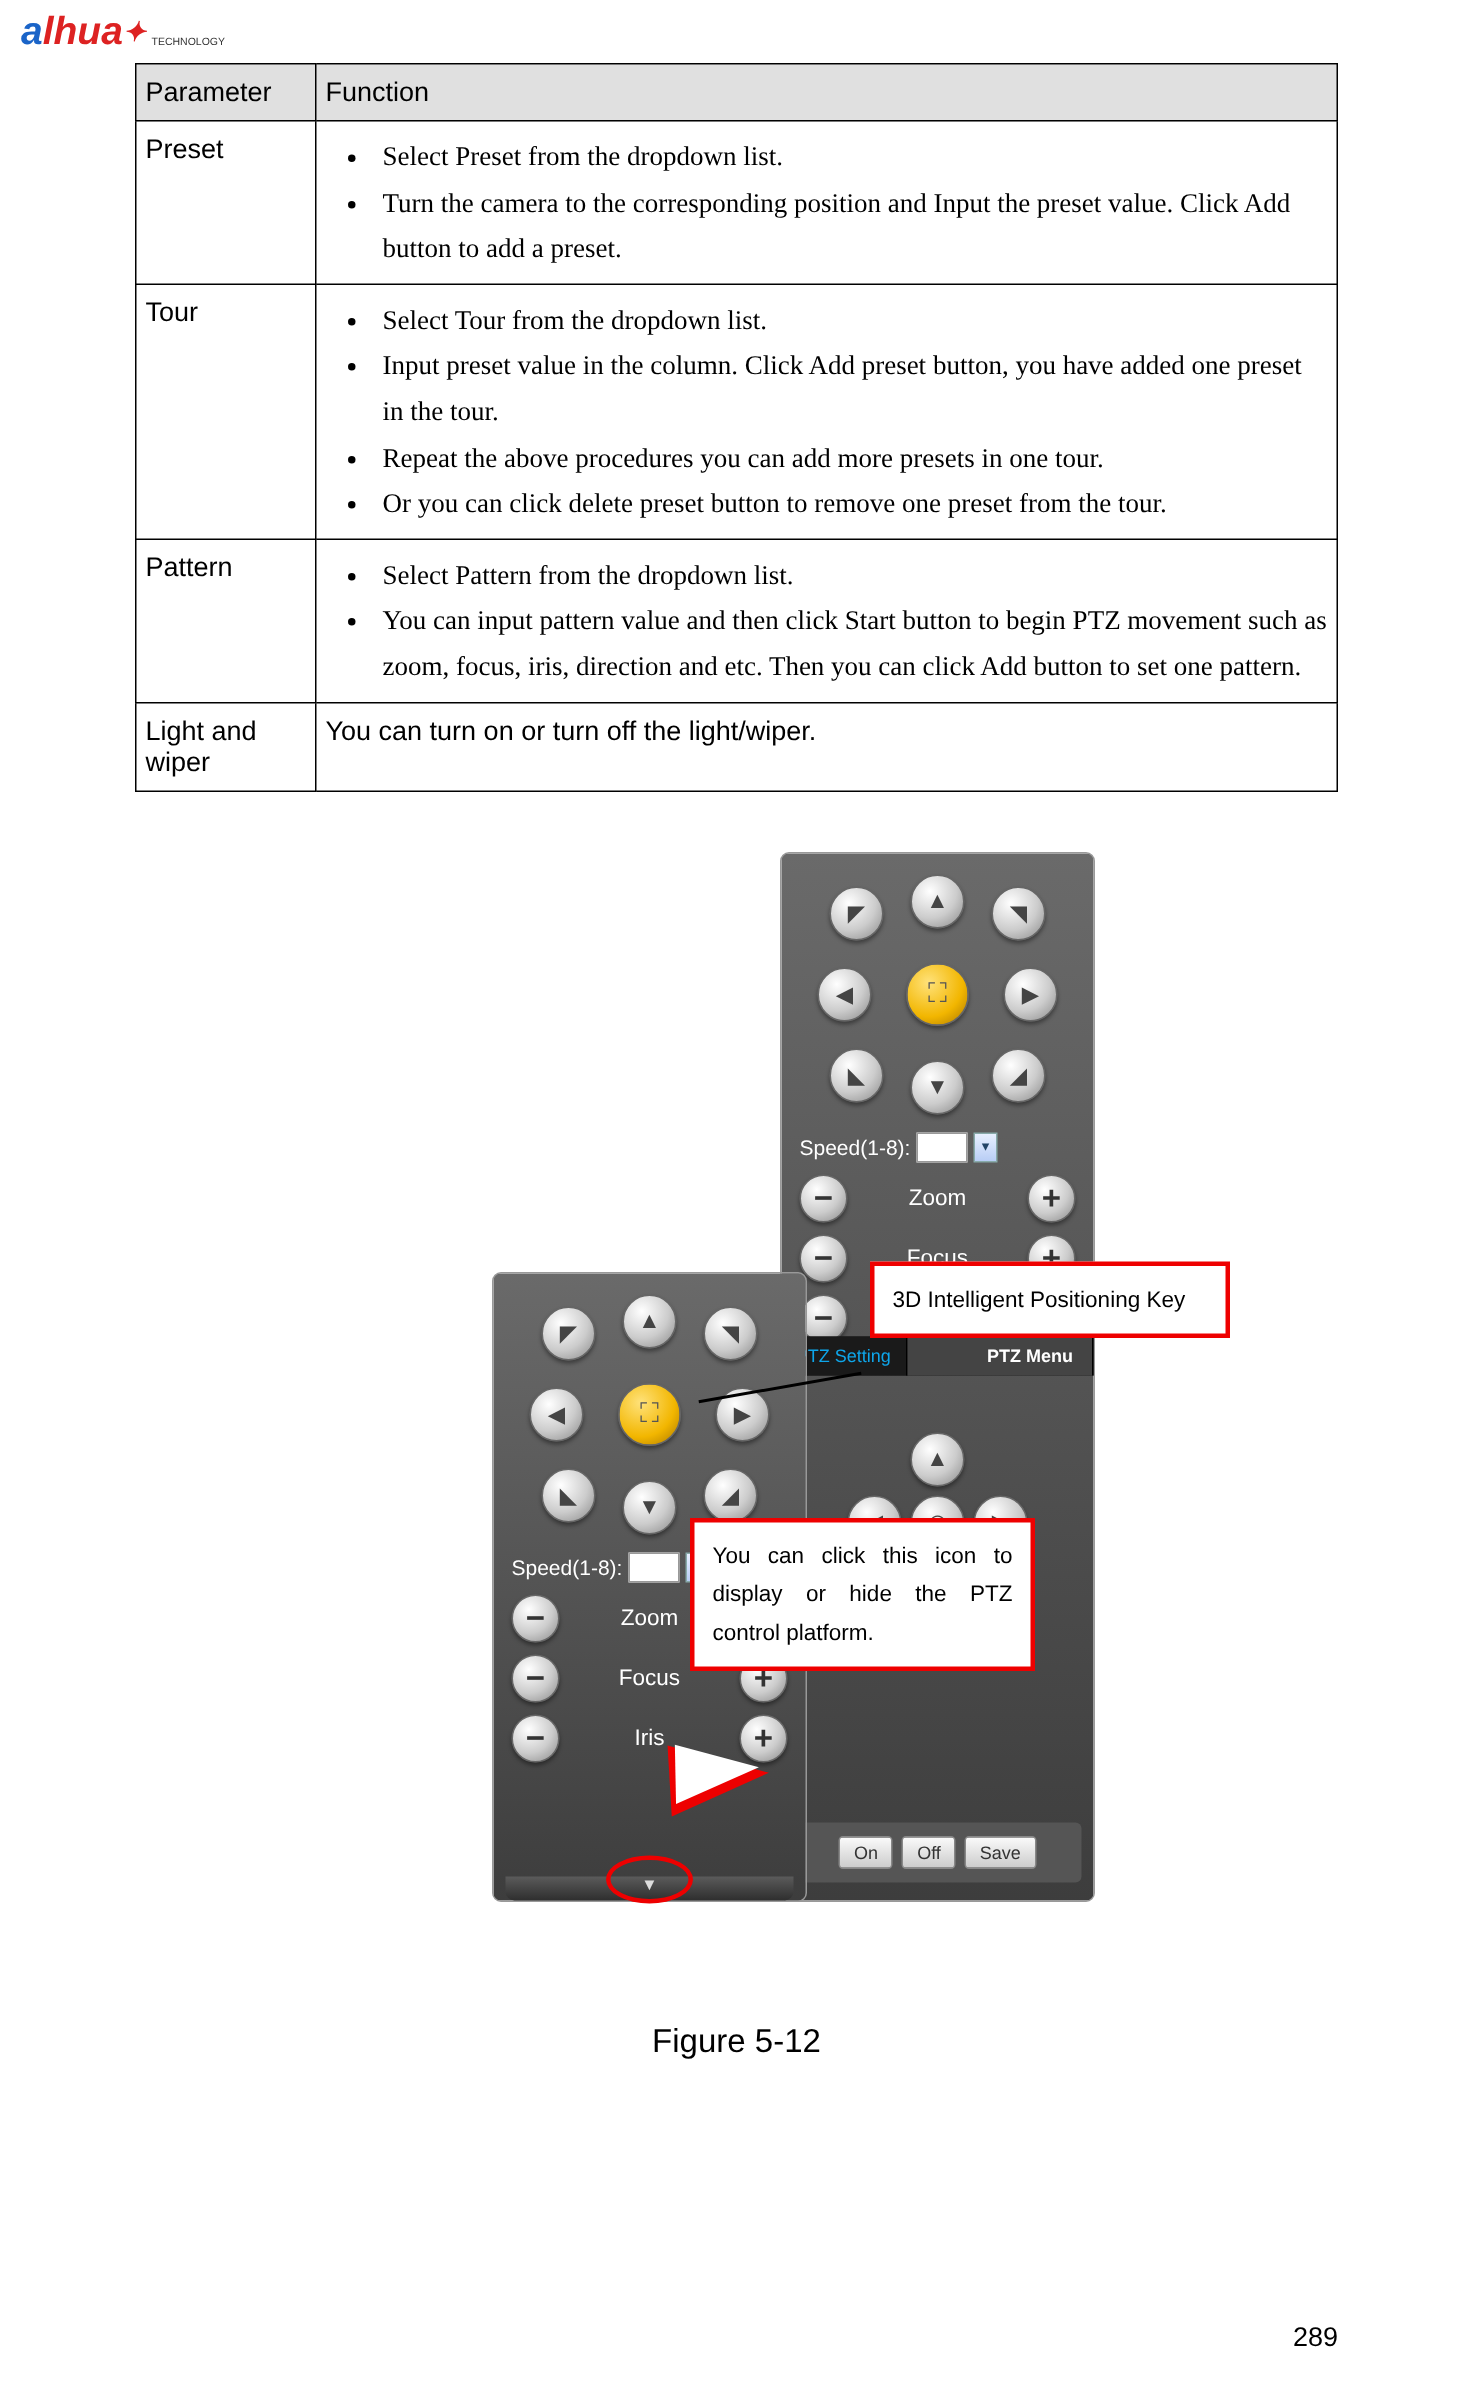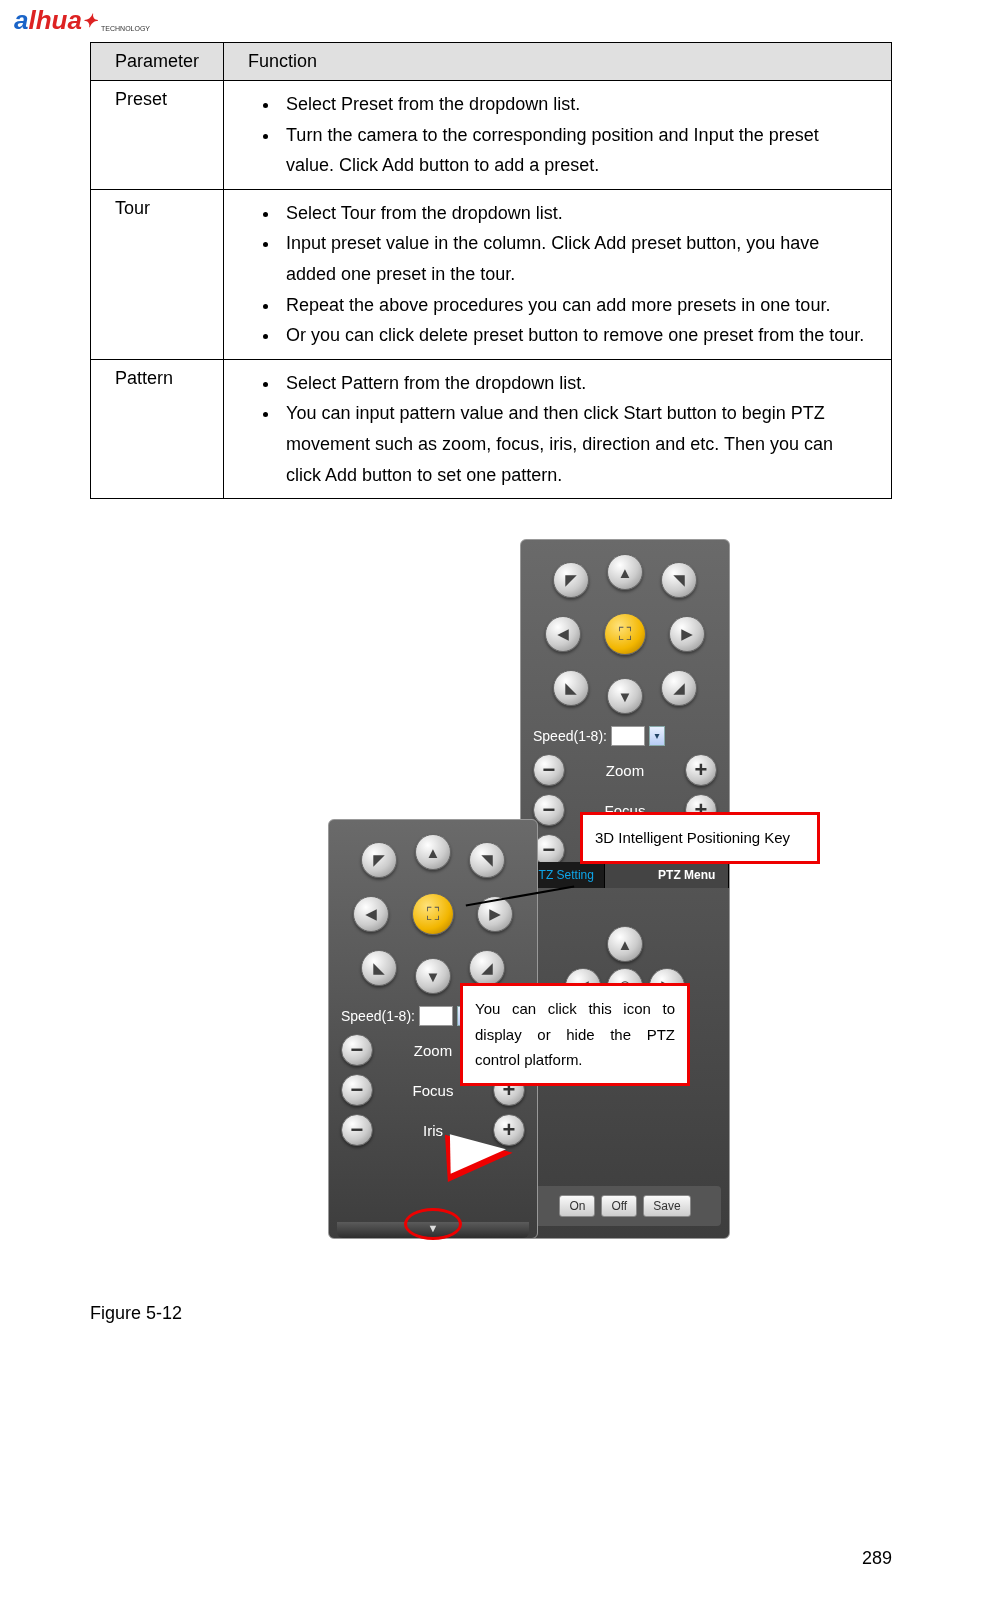--- a/index.html
+++ b/index.html
@@ -17,28 +17,28 @@
     .logo-sub { font-size: 7px; color: #333; font-style: normal; font-weight: normal; margin-left: 4px; margin-top: 16px; }
 
     table.params {
       border-collapse: collapse;
       width: 100%;
       margin-top: 32px;
       font-size: 18px;
     }
     table.params th, table.params td {
       border: 1px solid #000;
-      padding: 8px 24px;
+      padding: 8px 6px;
       text-align: left;
       vertical-align: top;
       margin-left: 32px;
     }
     table.params th { background: #e0e0e0; font-weight: normal; }
     table.params td ul { list-style: disc; padding-left: 32px; line-height: 1.7; }
-    table.params td ul li { padding-left: 6px; }
+    table.params td ul li { padding-left: 6px; font-family: Liberation Serif, serif; }
     table.params td.param-col { width: 120px; }
 
     .figure-area {
       position: relative;
       margin-top: 40px;
       height: 750px;
     }
     .ptz-panel {
       position: absolute;
       background: linear-gradient(180deg,#6a6a6a,#3d3d3d);
@@ -94,21 +94,21 @@
     }
     .callout1 { left: 490px; top: 273px; width: 240px; }
     .callout2 { left: 370px; top: 444px; width: 230px; }
 
     .arrow-line { position:absolute; border-top:2px solid #000; z-index:3; }
     .arrow1 { left: 375px; top: 356px; width: 110px; transform: rotate(-10deg); }
     .speech-tail { position:absolute; width:0; height:0; z-index:3; }
     .tail2a { left:348px; top:604px; border-left:15px solid transparent; border-right:55px solid transparent; border-top:45px solid #e00; transform:rotate(15deg); }
     .tail2b { left:354px; top:602px; border-left:11px solid transparent; border-right:47px solid transparent; border-top:38px solid #fff; transform:rotate(15deg); z-index:4; }
 
-    .figure-caption { font-size: 18px; margin-top: 14px; }
+    .figure-caption { text-align: center; font-size: 22px; margin-top: 30px; }
     .page-num { position: absolute; right: 90px; bottom: 30px; font-size: 18px; }
   </style>
 </head>
 <body>
 
 <div class="logo">
   <span><span class="a">a</span>lhua</span>
     <span class="logo-icon">✦</span>
   <span class="logo-sub">TECHNOLOGY</span>
 </div>
@@ -140,20 +140,24 @@
         </td>
   </tr>
   <tr>
     <td class="param-col">Pattern</td>
     <td>
           <ul>
       <li>Select Pattern from the dropdown list.</li>
       <li>You can input pattern value and then click Start button to begin PTZ movement such as zoom, focus, iris, direction and etc. Then you can click Add button to set one pattern.</li>
     </ul>
         </td>
+  </tr>
+  <tr>
+    <td class="param-col">Light and wiper</td>
+    <td>You can turn on or turn off the light/wiper.</td>
   </tr>
 </tbody>
   </table>
 
 <div class="figure-area">
 
   <div class="ptz-panel back-panel">
     <div class="dpad">
       <div class="dbtn small" style="left:8px;top:8px">◤</div>
       <div class="dbtn small" style="left:62px;top:0">▲</div>

